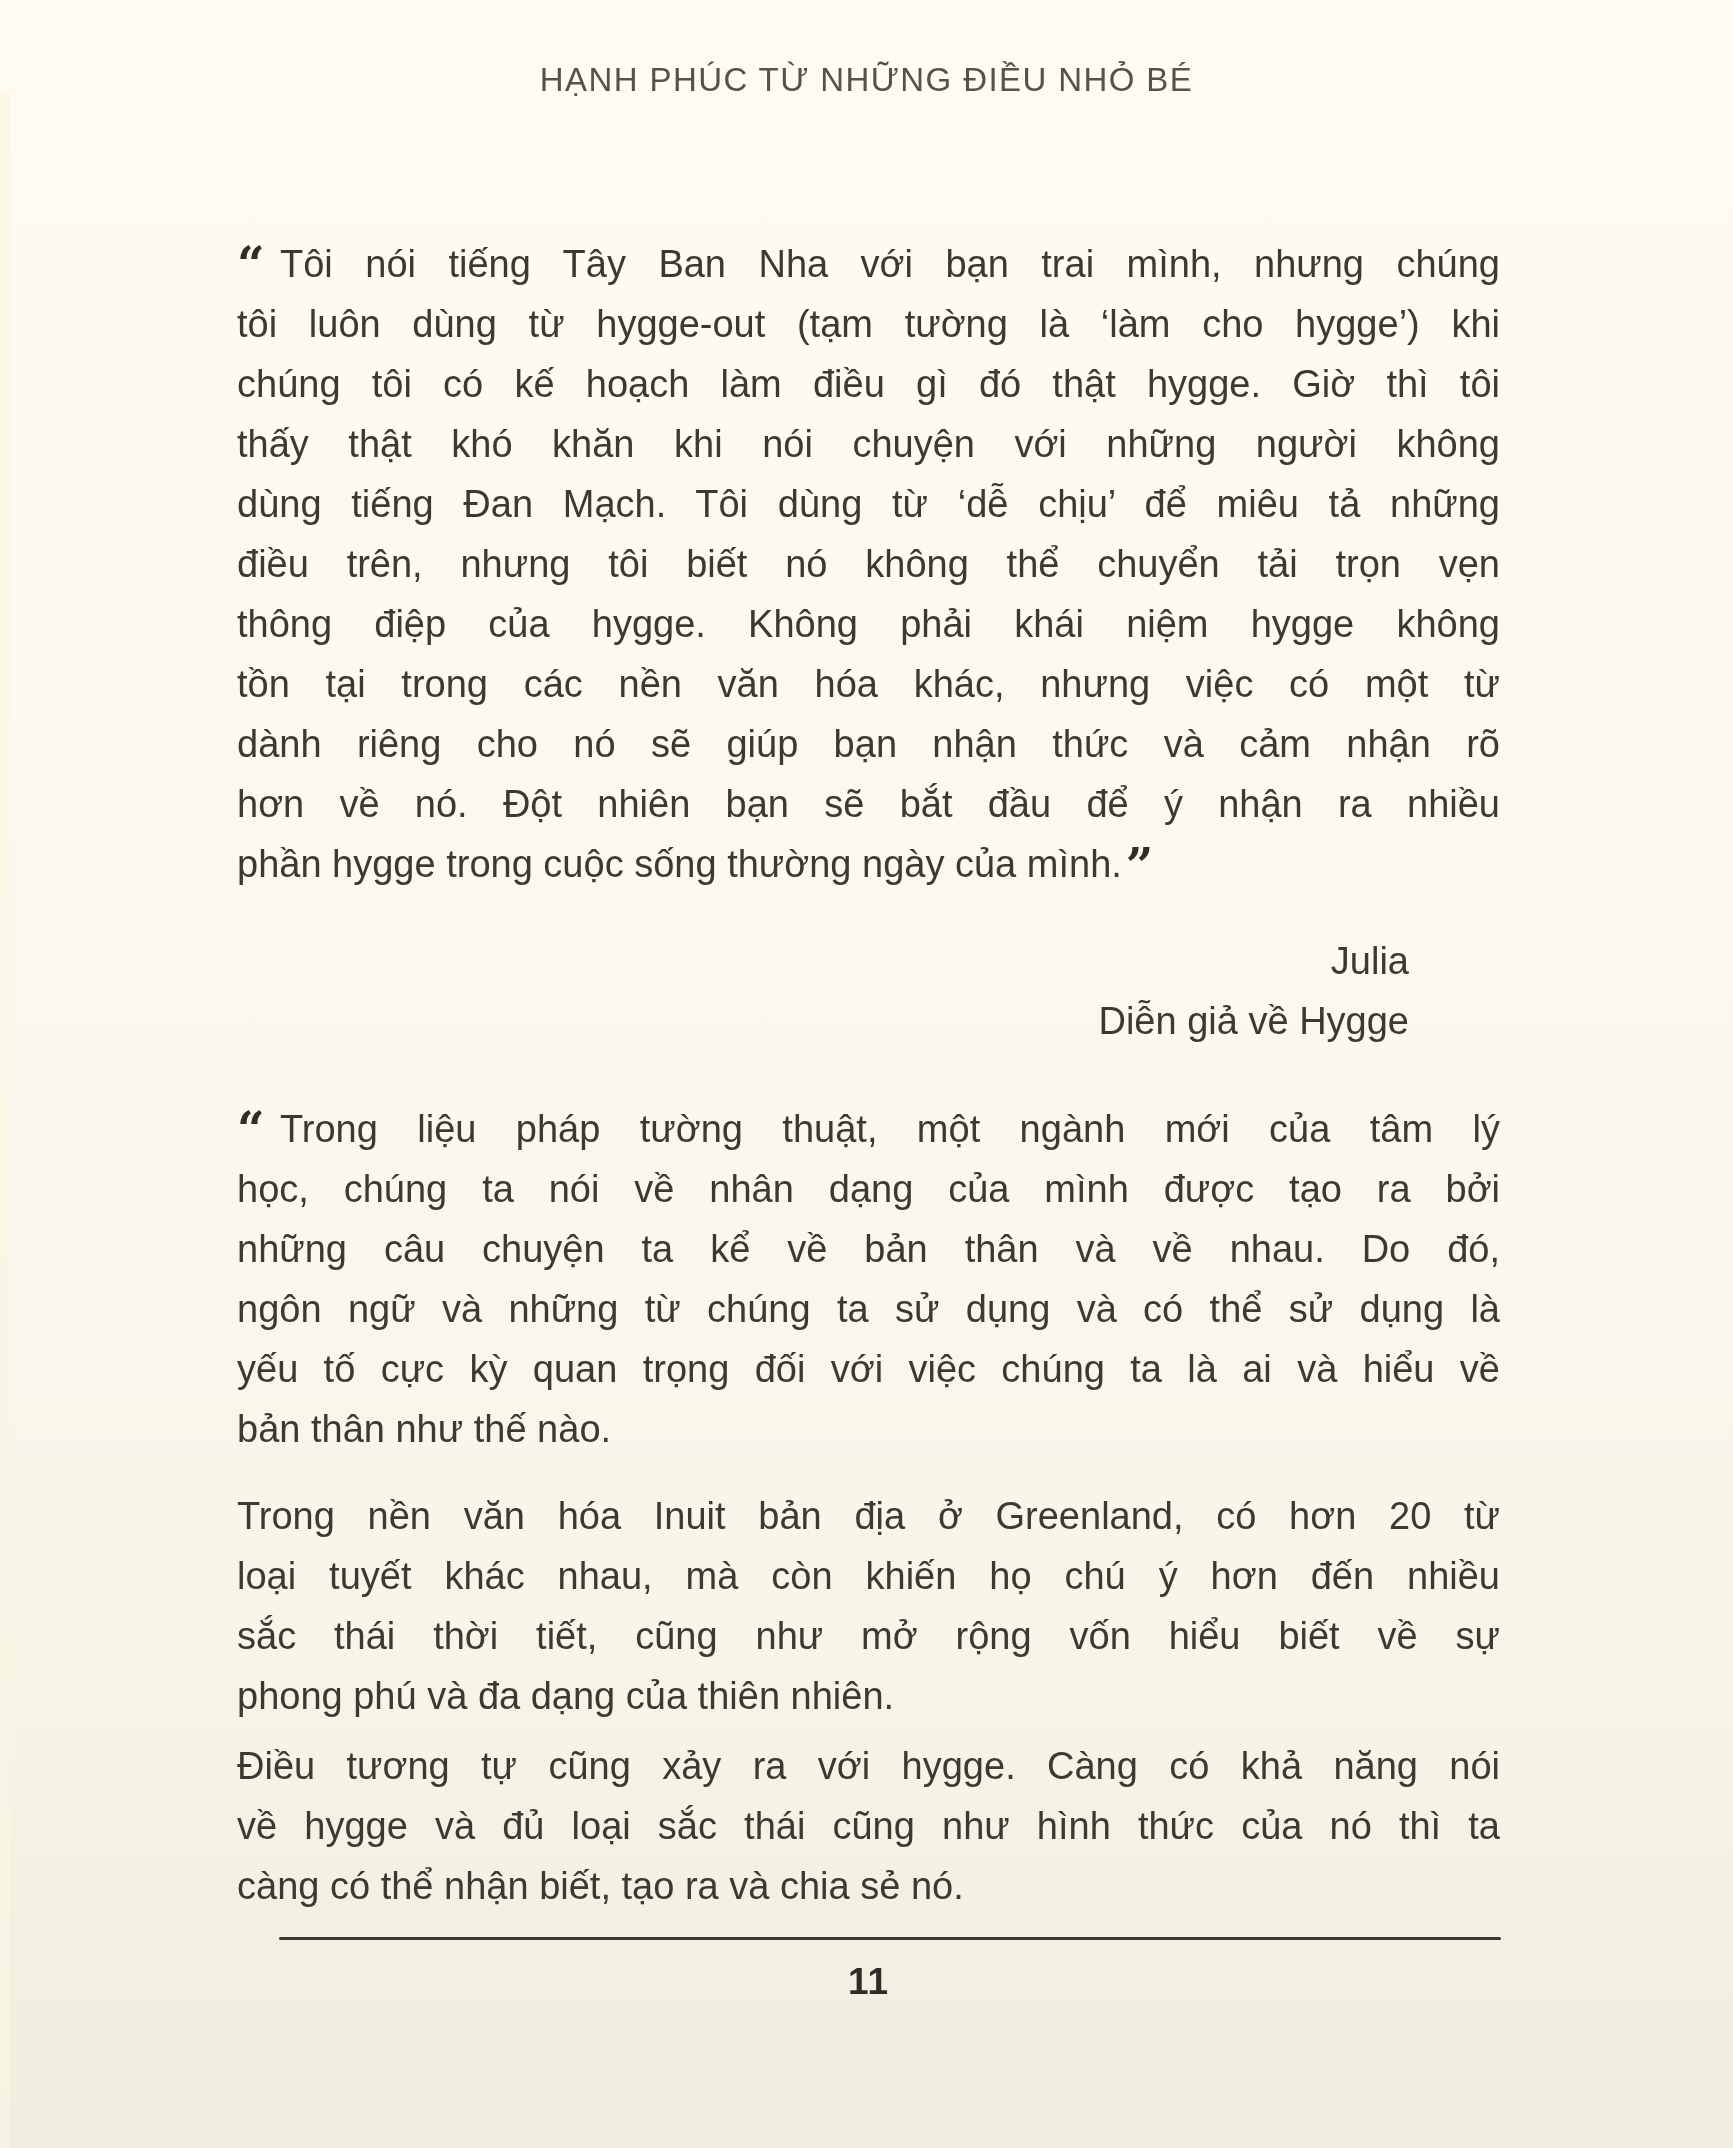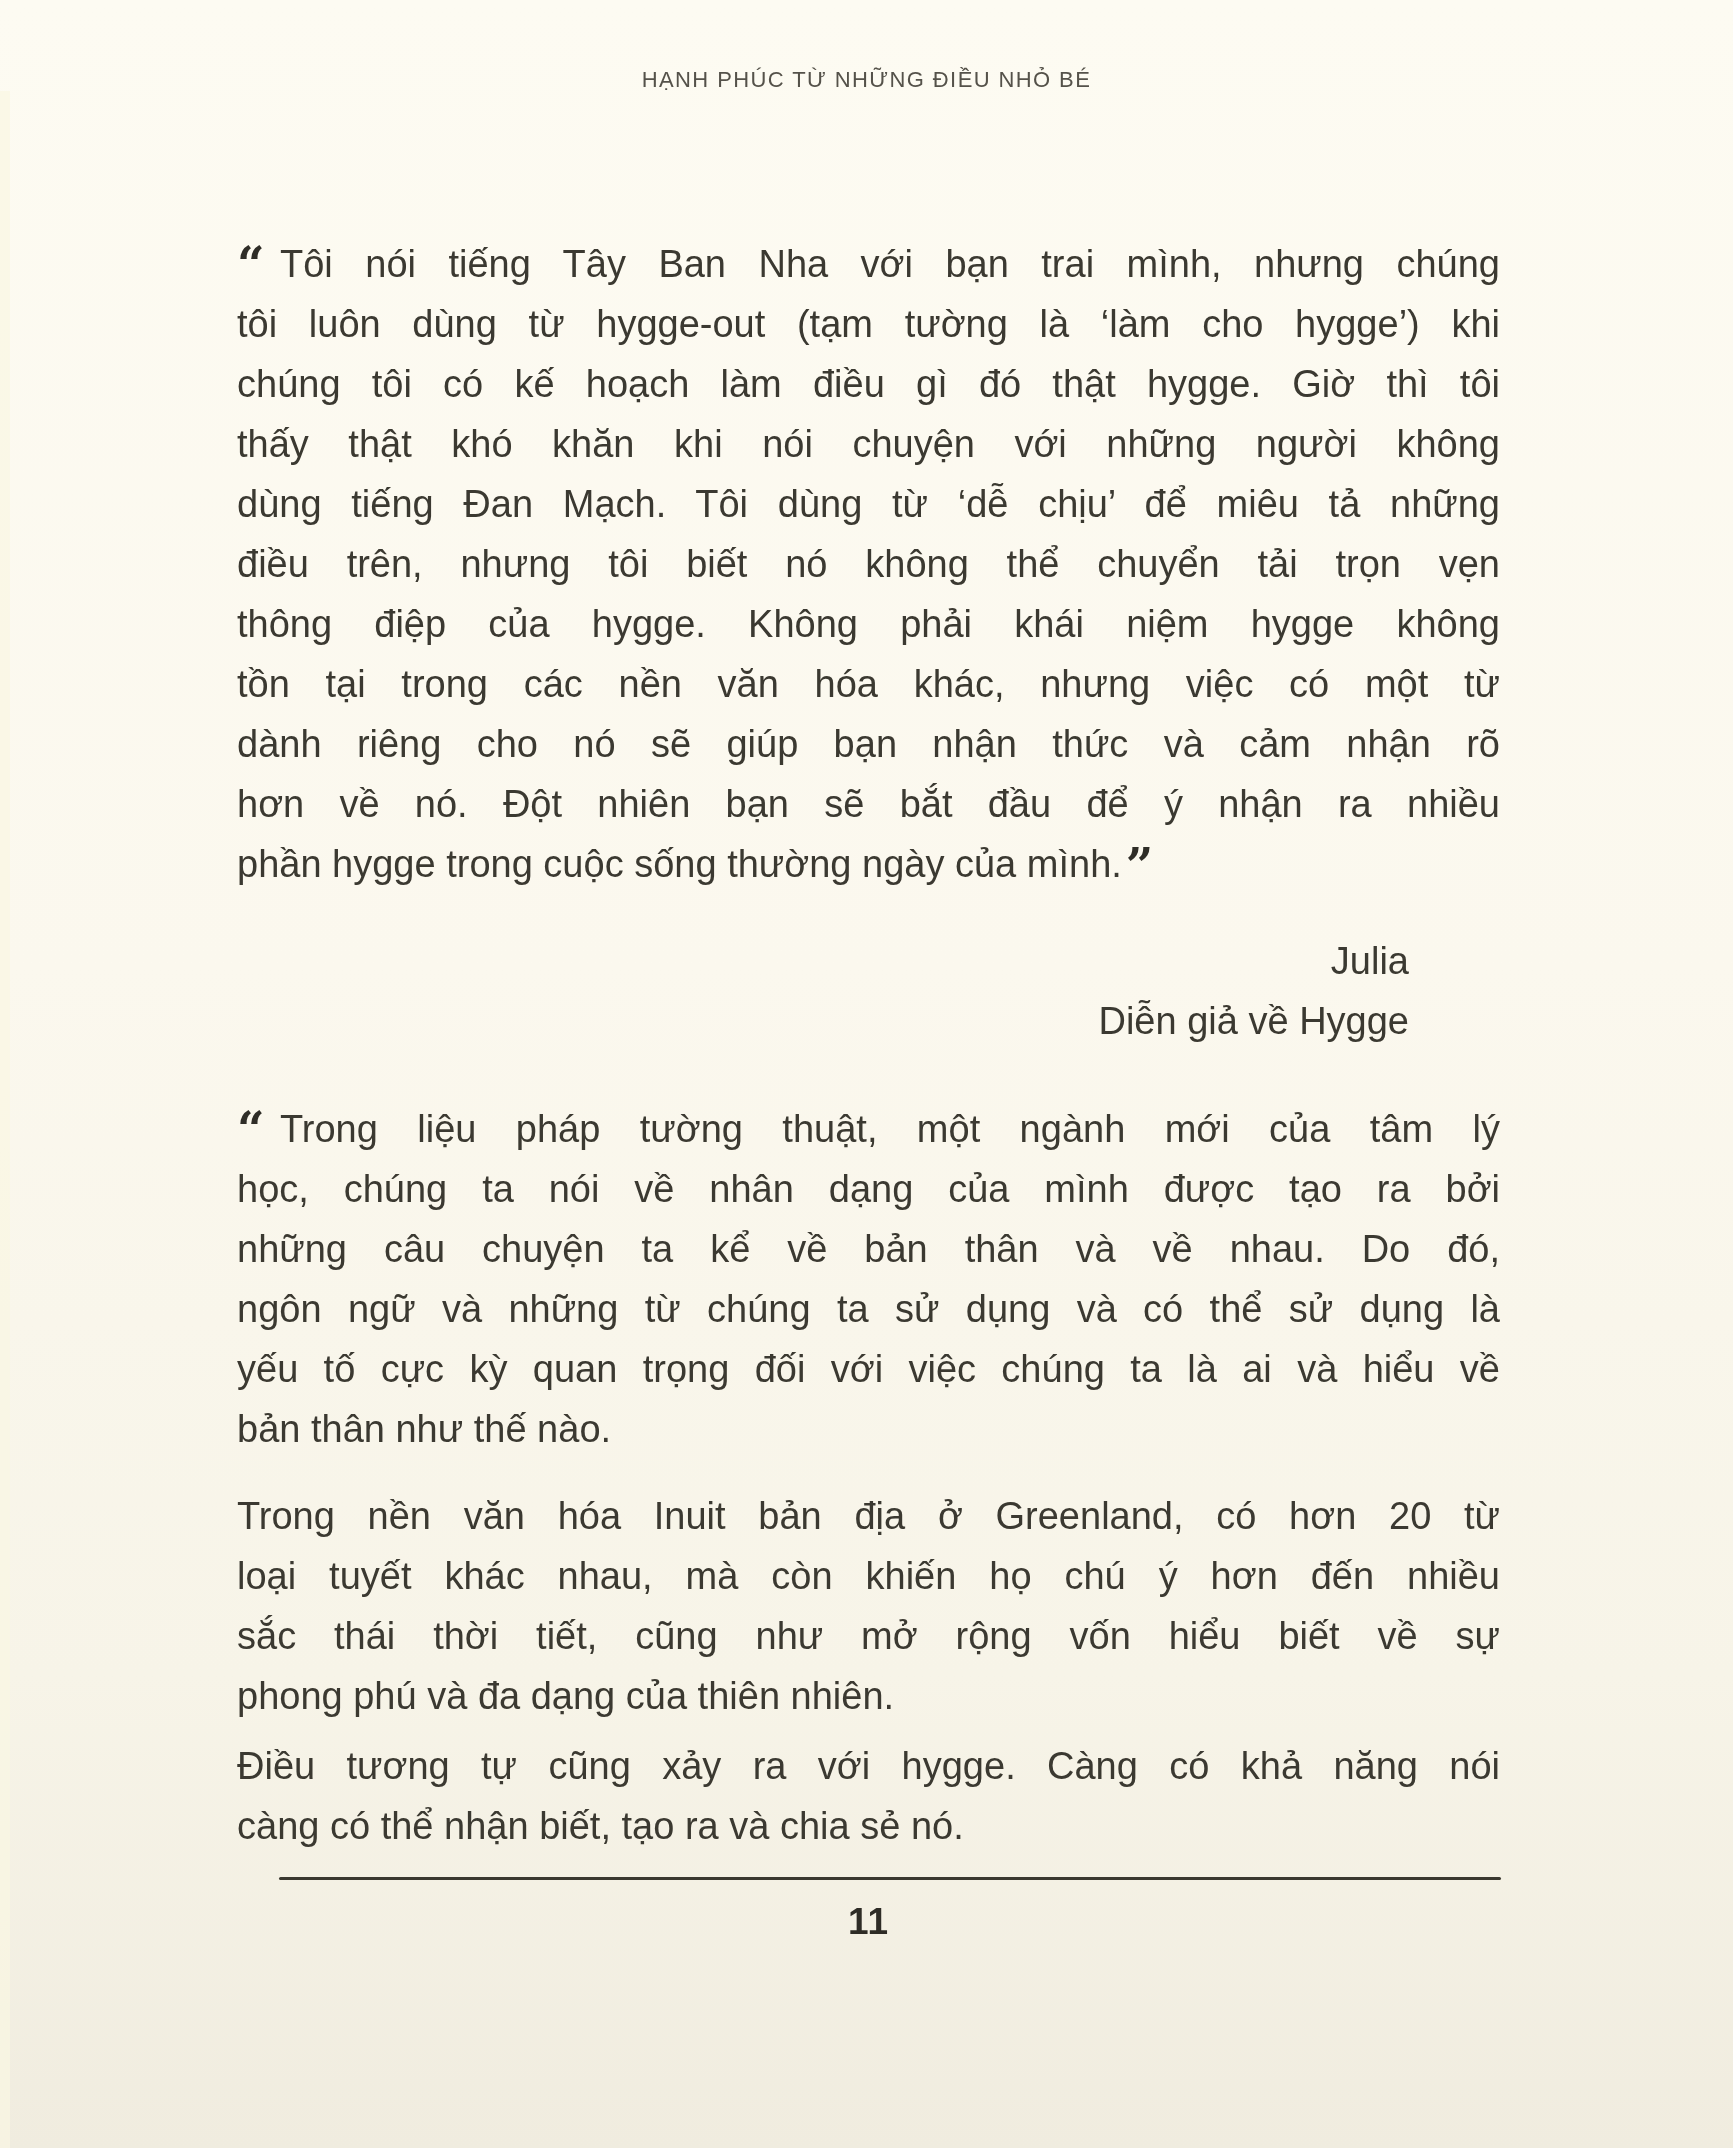--- a/index.html
+++ b/index.html
@@ -19,21 +19,21 @@
     left: 0; top: 91px; bottom: 0;
     width: 9.6px;
     background: #faf6e2;
     opacity: .7;
   }
   .running-header {
     position: absolute;
     top: 60px;
     left: 0; right: 0;
     text-align: center;
-    font-size: 22px;
+    font-size: 33px;
     line-height: 40px;
     letter-spacing: 1.4px;
     color: #55524a;
   }
   .text-column {
     position: absolute;
     left: 237px;
     top: 234px;
     width: 1263px;
   }
@@ -116,20 +116,21 @@
           <div class="line last" data-name="text-line"><span data-name="text-segment">bản thân như thế nào.</span></div>
         </div>
         <div class="block paragraph" data-name="paragraph-inuit">
           <div class="line" data-name="text-line"><span data-name="text-segment">Trong nền văn hóa Inuit bản địa ở Greenland, có hơn 20 từ</span></div>
           <div class="line" data-name="text-line"><span data-name="text-segment">loại tuyết khác nhau, mà còn khiến họ chú ý hơn đến nhiều</span></div>
           <div class="line" data-name="text-line"><span data-name="text-segment">sắc thái thời tiết, cũng như mở rộng vốn hiểu biết về sự</span></div>
           <div class="line last" data-name="text-line"><span data-name="text-segment">phong phú và đa dạng của thiên nhiên.</span></div>
         </div>
         <div class="block paragraph" data-name="paragraph-hygge-same">
           <div class="line" data-name="text-line"><span data-name="text-segment">Điều tương tự cũng xảy ra với </span><span class="it" data-name="italic-text-segment">hygge</span><span data-name="text-segment">. Càng có khả năng nói</span></div>
+          <div class="line" data-name="text-line"><span data-name="text-segment">về </span><span class="it" data-name="italic-text-segment">hygge</span><span data-name="text-segment"> và đủ loại sắc thái cũng như hình thức của nó thì ta</span></div>
           <div class="line last" data-name="text-line"><span data-name="text-segment">càng có thể nhận biết, tạo ra và chia sẻ nó.</span></div>
         </div>
       </div>
 
     <div class="footer-rule" data-name="footer-rule"></div>
     <div class="page-number" data-name="page-number">11</div>
   </div>
 </div>
 
 

